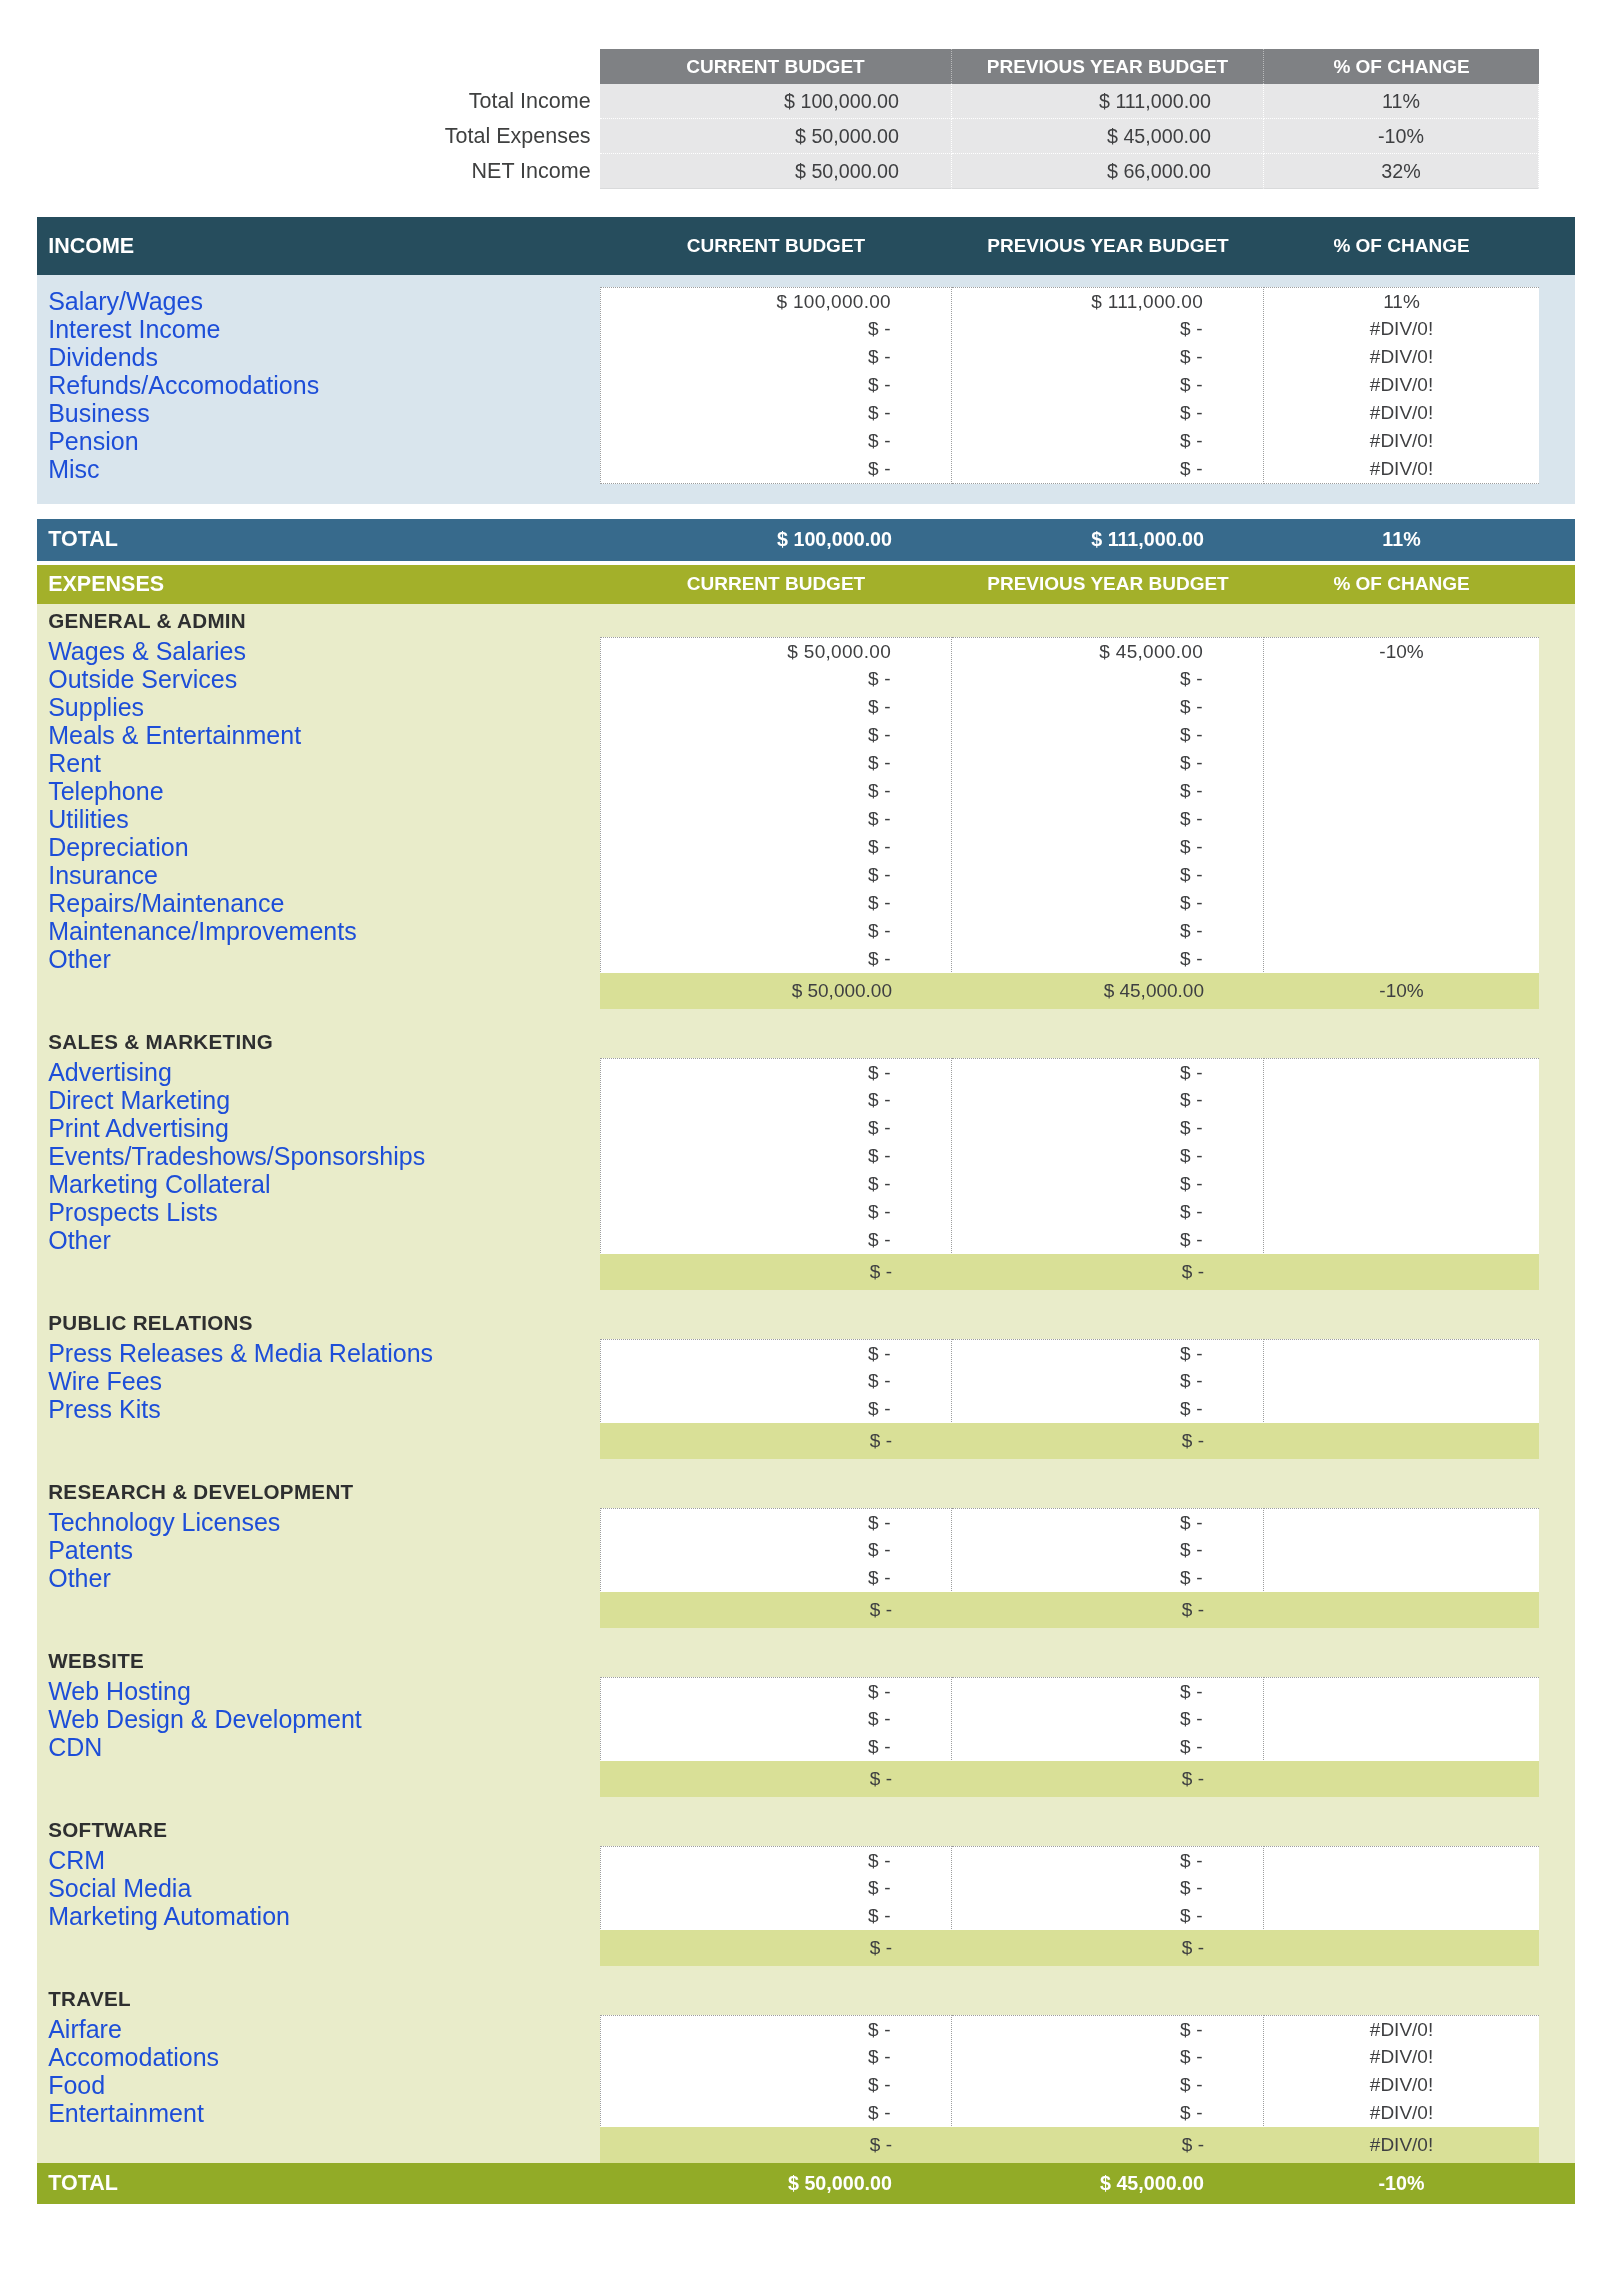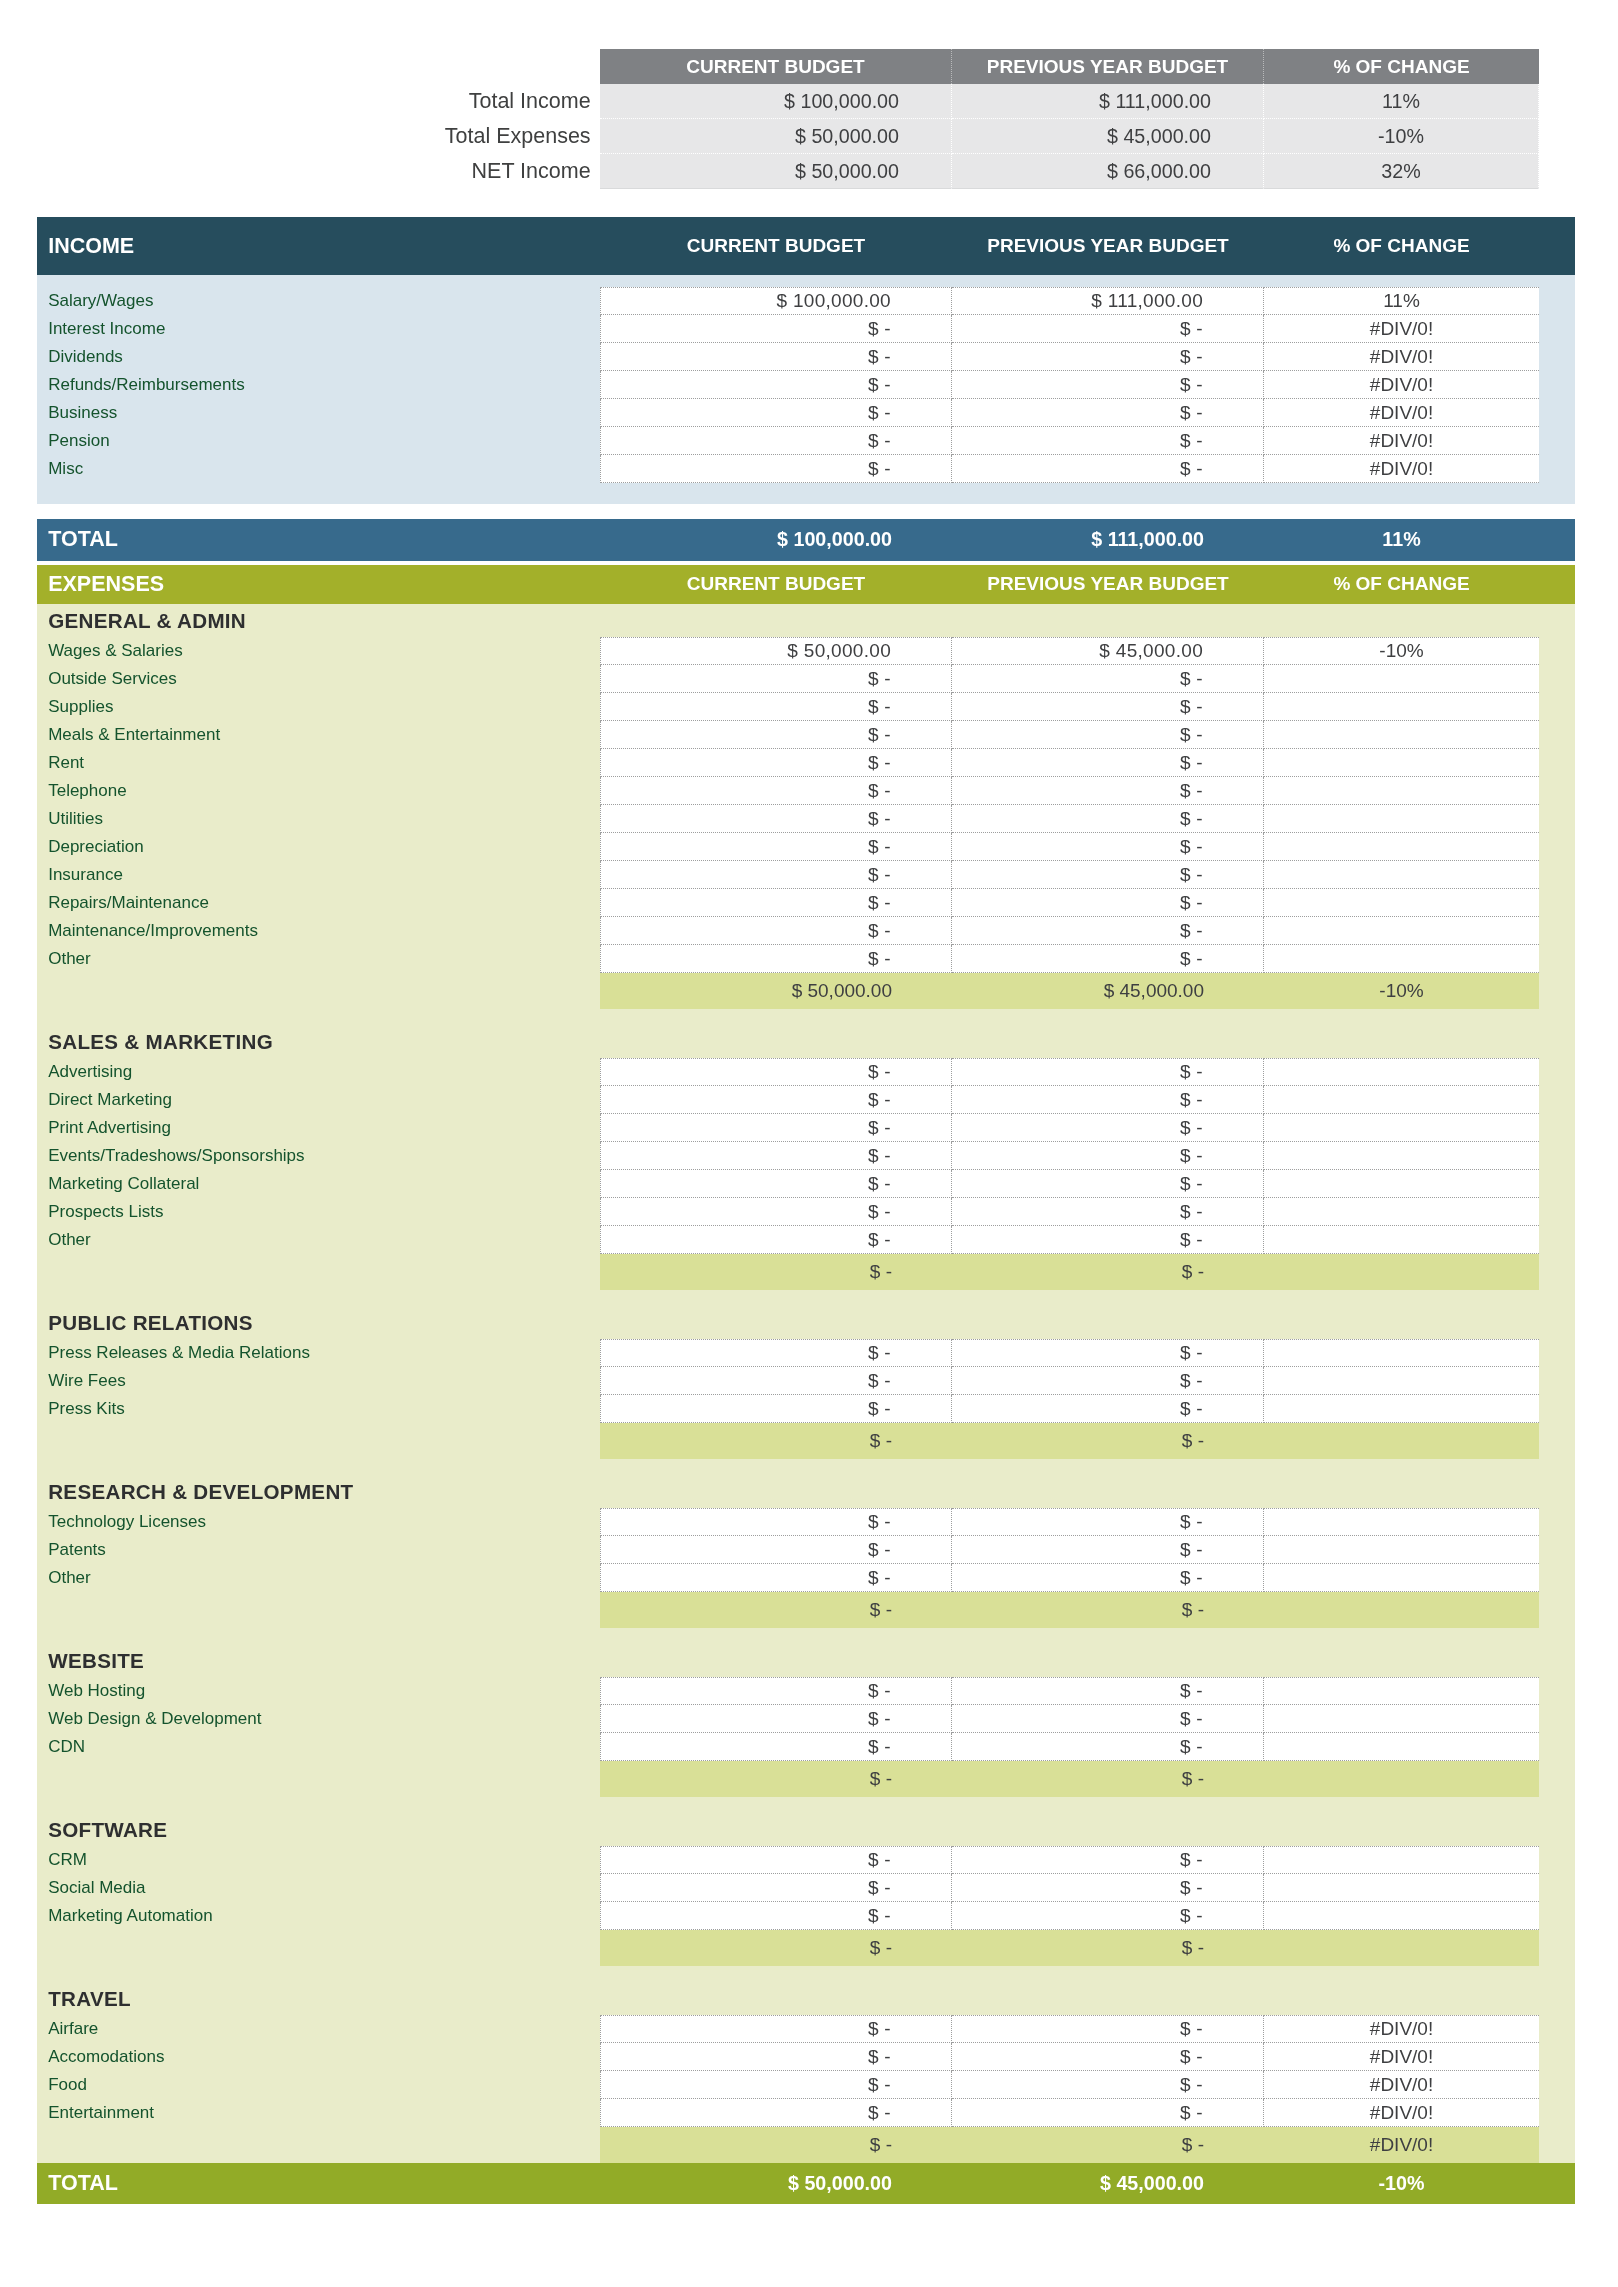--- a/index.html
+++ b/index.html
@@ -57,21 +57,21 @@
   .income-head { background:#264d5d; margin-top:28px; }
   .expenses-head { background:#a3b02a; margin-top:4px; height:39px; }
 
   
   .income-body { background:#d9e5ed; padding:12px 0 20.6px 0; }
   .expenses-body { background:#e9ecca; padding:1.9px 0 0 0; }
 
   .d-row { height:28px; }
   .d-row .lab {
     display:flex; align-items:center; padding-left:11.2px;
-    font-size:17px; color:#14532d;
+    font-size:25px; color:#1d4ed8;
   }
   .d-row .cell {
     background:#ffffff; font-size:19px; color:#3e3f41;
     display:flex; align-items:center; justify-content:flex-end;
     padding-right:60px;
     border-bottom:0.9px dotted #9d9e9e;
   }
   .d-row .cell.c1 { border-left:0.9px dotted #9d9e9e; border-right:0.9px dotted #9d9e9e; }
   .d-row .cell.c2 { border-right:0.9px dotted #9d9e9e; }
   .d-row .cell.pct { justify-content:center; padding-right:0; }
@@ -167,21 +167,21 @@
           <div></div>
         </div>
         <div class="grid-row d-row">
           <div class="lab">Dividends</div>
           <div class="cell c1 money">$ -</div>
           <div class="cell c2 money">$ -</div>
           <div class="cell pct">#DIV/0!</div>
           <div></div>
         </div>
         <div class="grid-row d-row">
-          <div class="lab">Refunds/Reimbursements</div>
+          <div class="lab">Refunds/Accomodations</div>
           <div class="cell c1 money">$ -</div>
           <div class="cell c2 money">$ -</div>
           <div class="cell pct">#DIV/0!</div>
           <div></div>
         </div>
         <div class="grid-row d-row">
           <div class="lab">Business</div>
           <div class="cell c1 money">$ -</div>
           <div class="cell c2 money">$ -</div>
           <div class="cell pct">#DIV/0!</div>

